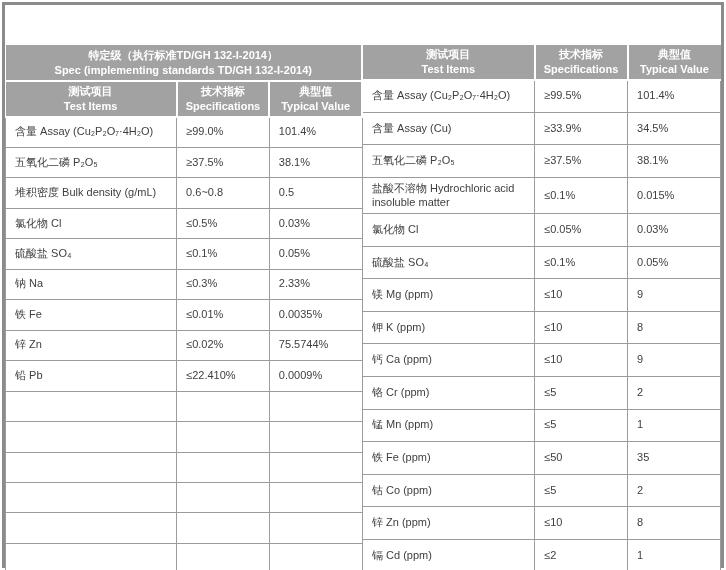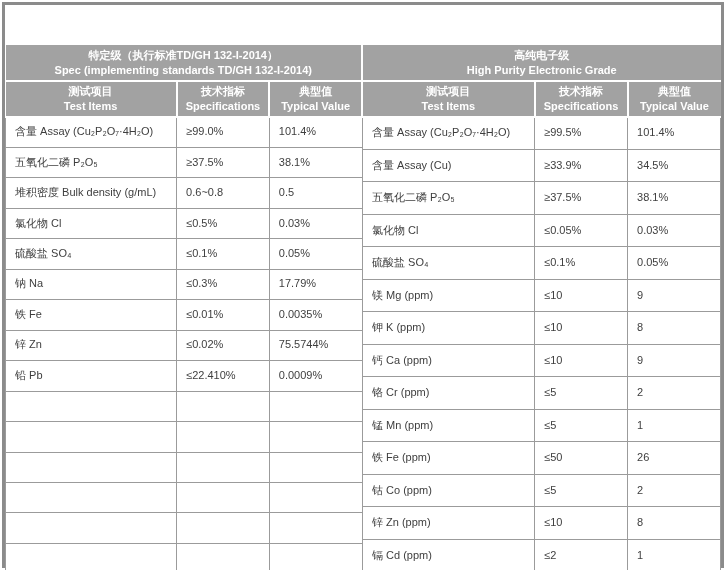--- a/index.html
+++ b/index.html
@@ -110,21 +110,21 @@
             <td>0.03%</td>
           </tr>
           <tr>
             <td>硫酸盐  SO₄</td>
             <td>≤0.1%</td>
             <td>0.05%</td>
           </tr>
           <tr>
             <td>钠  Na</td>
             <td>≤0.3%</td>
-            <td>17.79%</td>
+            <td>2.33%</td>
           </tr>
           <tr>
             <td>铁  Fe</td>
             <td>≤0.01%</td>
             <td>0.0035%</td>
           </tr>
           <tr>
             <td>锌  Zn</td>
             <td>≤0.02%</td>
             <td>75.5744%</td>
@@ -174,26 +174,20 @@
   </div>
 
   <div class="half half-right">
     <table>
       <colgroup>
           <col class="c1">
           <col class="c2">
           <col class="c3">
         </colgroup>
       <thead>
-        <tr class="title-row">
-          <th colspan="3">
-            <div>高纯电子级</div>
-            <div>High Purity Electronic Grade</div>
-          </th>
-        </tr>
         <tr class="colhead-row">
           <th>
             <div>测试项目</div>
             <div>Test Items</div>
           </th>
           <th>
             <div>技术指标</div>
             <div>Specifications</div>
           </th>
           <th>
@@ -212,20 +206,25 @@
             <td>含量  Assay (Cu)</td>
             <td>≥33.9%</td>
             <td>34.5%</td>
           </tr>
           <tr>
             <td>五氧化二磷  P₂O₅</td>
             <td>≥37.5%</td>
             <td>38.1%</td>
           </tr>
           <tr>
+            <td>盐酸不溶物  Hydrochloric acid insoluble matter</td>
+            <td>≤0.1%</td>
+            <td>0.015%</td>
+          </tr>
+          <tr>
             <td>氯化物  Cl</td>
             <td>≤0.05%</td>
             <td>0.03%</td>
           </tr>
           <tr>
             <td>硫酸盐  SO₄</td>
             <td>≤0.1%</td>
             <td>0.05%</td>
           </tr>
           <tr>
@@ -249,21 +248,21 @@
             <td>2</td>
           </tr>
           <tr>
             <td>锰  Mn (ppm)</td>
             <td>≤5</td>
             <td>1</td>
           </tr>
           <tr>
             <td>铁  Fe (ppm)</td>
             <td>≤50</td>
-            <td>26</td>
+            <td>35</td>
           </tr>
           <tr>
             <td>钴  Co (ppm)</td>
             <td>≤5</td>
             <td>2</td>
           </tr>
           <tr>
             <td>锌  Zn (ppm)</td>
             <td>≤10</td>
             <td>8</td>

